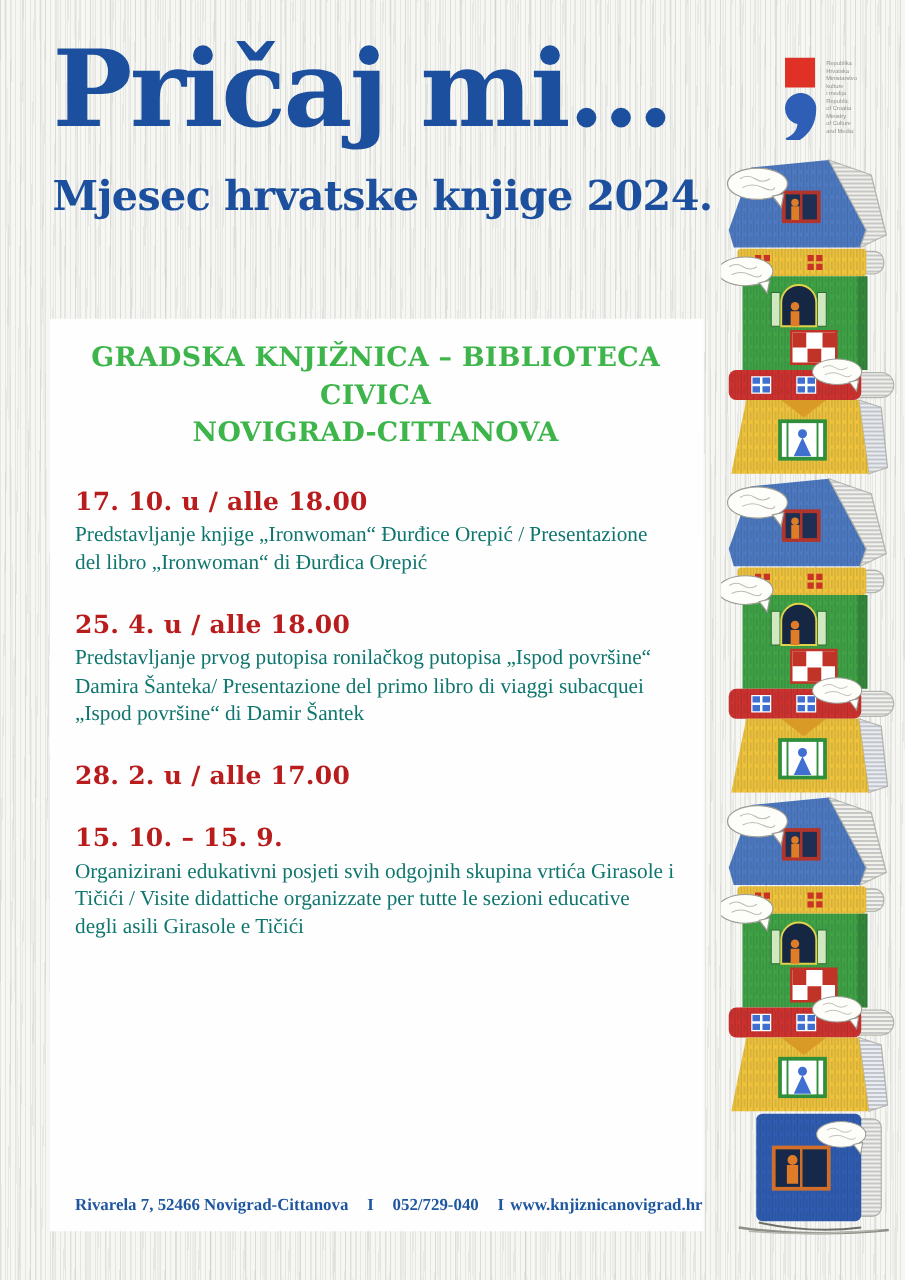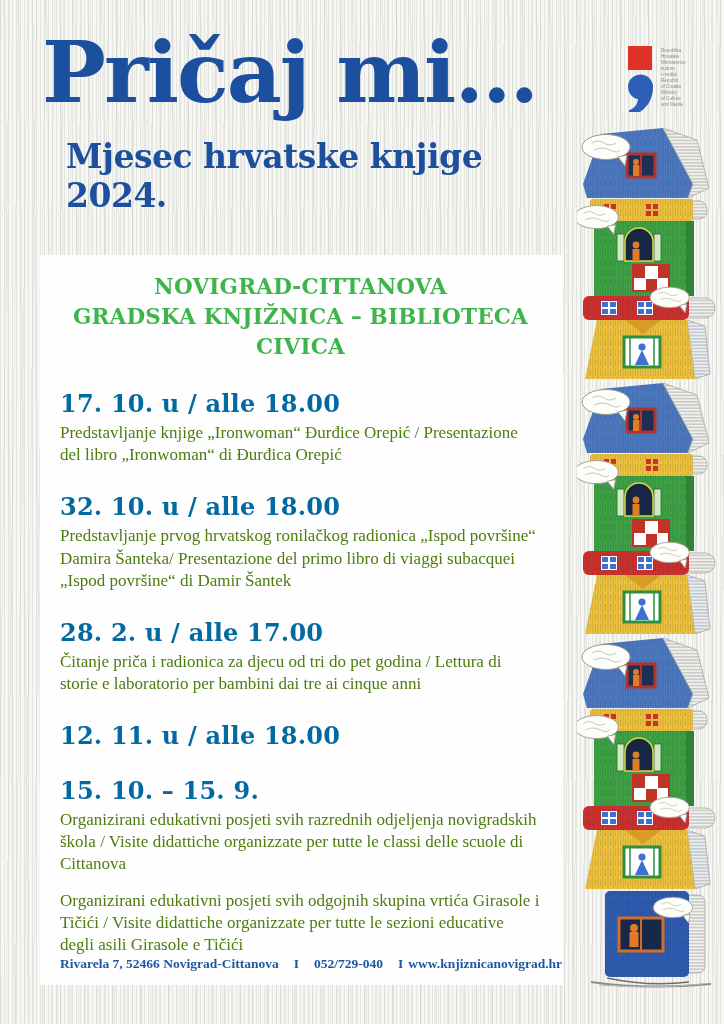--- a/index.html
+++ b/index.html
@@ -13,21 +13,21 @@
       repeating-linear-gradient(89.4deg, rgba(120,128,122,0.08) 0px, rgba(120,128,122,0.08) 2px, transparent 2px, transparent 14px);
   }
   .masthead{position:absolute; left:42px; top:30px; width:540px;}
   .masthead h1{
     margin:0; font-family:"DejaVu Serif","Liberation Serif",serif;
     font-size:85px; line-height:1.0; font-weight:700; letter-spacing:-2px;
     color:#1c4f9e;
   }
   .masthead h2{
     margin:22px 0 0 0; font-size:33px; font-weight:700; letter-spacing:-0.5px;
-    color:#1c4f9e; font-family:"DejaVu Serif","Liberation Serif",serif;padding-left:24px;
+    color:#1c4f9e; font-family:"DejaVu Serif","Liberation Serif",serif;
   }
   .masthead .daterange{
     margin-top:9px; font-size:20px; font-weight:700; color:#1c4f9e;
     font-family:"DejaVu Serif","Liberation Serif",serif;
   }
   .ministry-logo{position:absolute; left:626px; top:46px; width:90px; display:flex; gap:5px;}
   .logo-lines{padding-top:2px;}
   .logo-lines span{display:block; font-family:"Liberation Sans",sans-serif; font-size:4.6px; line-height:1.3; color:#8d8d88;}
   .panel{
     position:absolute; left:40px; top:255px; width:523px; height:730px;
@@ -35,24 +35,24 @@
   }
   .panel-heading{
     margin:0; text-align:center; color:#3db54b; font-weight:700;
     font-size:21.5px; line-height:1.4; letter-spacing:0.2px;
     font-family:"DejaVu Serif","Liberation Serif",serif;
   }
   .panel-heading span{display:block;}
   .events{margin-top:27px;}
   .event{margin-bottom:26px;}
   .event-time{
-    font-size:24px; font-weight:700; color:#0369a1; letter-spacing:0.2px;
+    font-size:20px; font-weight:700; color:#b91c1c; letter-spacing:0.2px;
     font-family:"DejaVu Serif","Liberation Serif",serif;
   }
-  .event-desc{margin:4px 0 0 0; font-size:17px; line-height:1.3; color:#4d7c0f; max-width:500px;}
+  .event-desc{margin:4px 0 0 0; font-size:17px; line-height:1.3; color:#0f766e; max-width:500px;}
   .event-desc + .event-desc{margin-top:15px;}
   .panel-footer{
     position:absolute; left:20px; right:16px; bottom:13px;
     font-size:13.5px; font-weight:700; color:#1e569f; white-space:nowrap;
   }
   .panel-footer .sep{margin:0 15px;}
   .panel-footer .sep2{margin-left:15px; margin-right:5px;}
   .book-tower{position:absolute; left:577px; top:126px;}
 </style>
 </head>
@@ -79,43 +79,40 @@
       <span>Republic</span>
       <span>of Croatia</span>
       <span>Ministry</span>
       <span>of Culture</span>
       <span>and Media</span>
     </div>
   </div>
 
   <section class="panel">
     <h3 class="panel-heading">
+      <span>GRADSKA KNJIŽNICA – BIBLIOTECA CIVICA</span>
       <span>NOVIGRAD-CITTANOVA</span>
-      <span>GRADSKA KNJIŽNICA – BIBLIOTECA CIVICA</span>
     </h3>
 
     <div class="events">
       <article class="event">
         <div class="event-time">17. 10. u / alle 18.00</div>
         <p class="event-desc">Predstavljanje knjige „Ironwoman“ Đurđice Orepić / Presentazione del libro „Ironwoman“ di Đurđica Orepić</p>
       </article>
       <article class="event">
-        <div class="event-time">32. 10. u / alle 18.00</div>
-        <p class="event-desc">Predstavljanje prvog hrvatskog ronilačkog radionica „Ispod površine“ Damira Šanteka/ Presentazione del primo libro di viaggi subacquei „Ispod površine“ di Damir Šantek</p>
+        <div class="event-time">25. 4. u / alle 18.00</div>
+        <p class="event-desc">Predstavljanje prvog putopisa ronilačkog putopisa „Ispod površine“ Damira Šanteka/ Presentazione del primo libro di viaggi subacquei „Ispod površine“ di Damir Šantek</p>
       </article>
       <article class="event">
         <div class="event-time">28. 2. u / alle 17.00</div>
-        <p class="event-desc">Čitanje priča i radionica za djecu od tri do pet godina / Lettura di storie e laboratorio per bambini dai tre ai cinque anni</p>
-      </article>
-      <article class="event">
-        <div class="event-time">12. 11. u / alle 18.00</div>
+      </article>
+      <article class="event">
       </article>
       <article class="event">
         <div class="event-time">15. 10. – 15. 9.</div>
-        <p class="event-desc">Organizirani edukativni posjeti svih razrednih odjeljenja novigradskih škola / Visite didattiche organizzate per tutte le classi delle scuole di Cittanova</p>
         <p class="event-desc">Organizirani edukativni posjeti svih odgojnih skupina vrtića Girasole i Tičići / Visite didattiche organizzate per tutte le sezioni educative degli asili Girasole e Tičići</p>
       </article>
     </div>
 
     <footer class="panel-footer">
       <span>Rivarela 7, 52466 Novigrad-Cittanova</span><span class="sep">I</span><span>052/729-040</span><span class="sep2">I</span><span>www.knjiznicanovigrad.hr</span>
     </footer>
   </section>
 
   <svg class="book-tower" width="147" height="862" viewBox="0 0 147 862">

